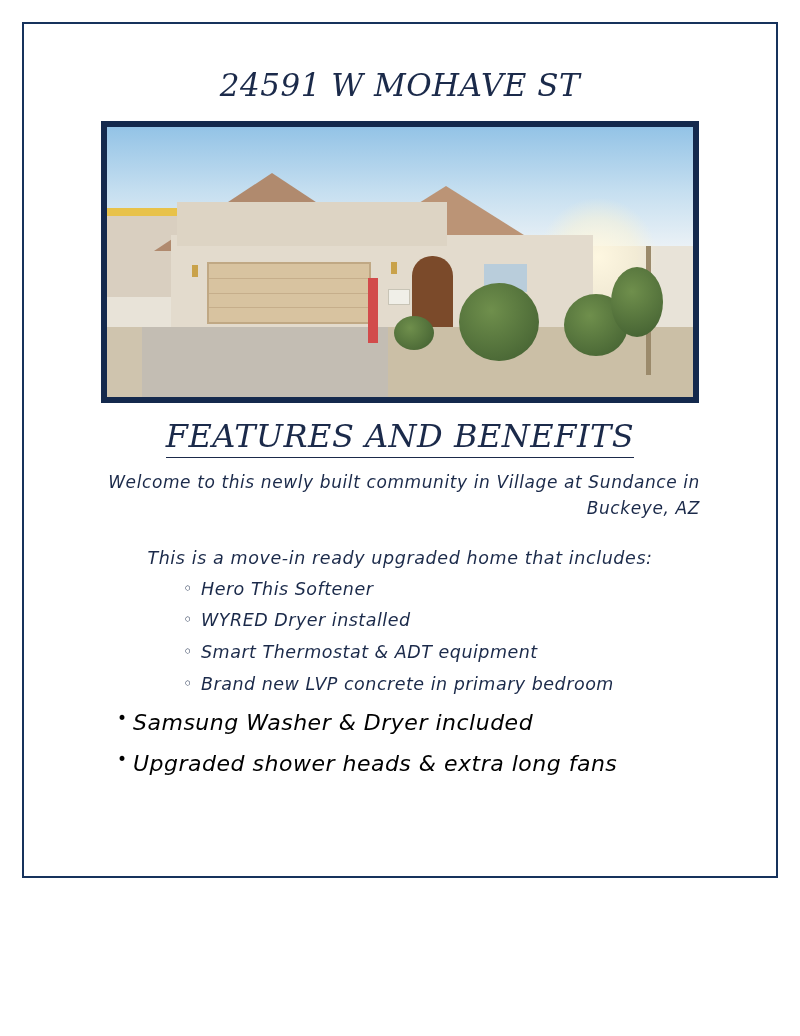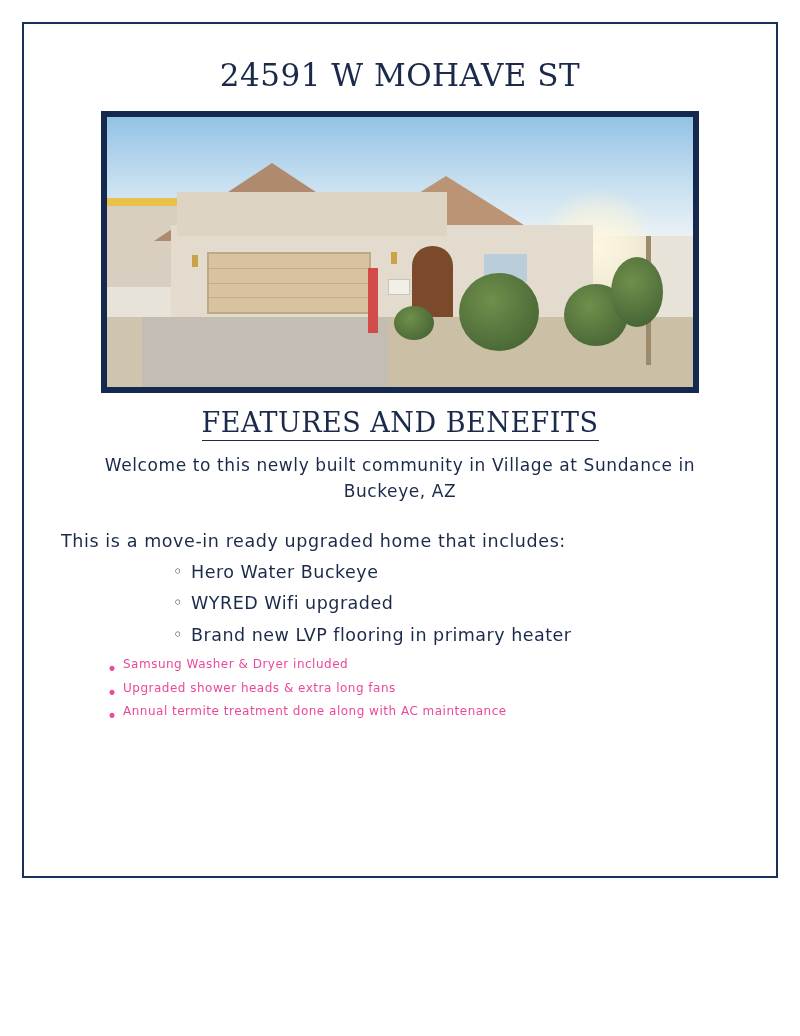--- a/index.html
+++ b/index.html
@@ -9,21 +9,22 @@
     width: 800px;
     height: 1036px;
     background: #ffffff;
     font-family: "DejaVu Sans", sans-serif;
   }
   .page {
     position: relative;
     width: 800px;
     height: 900px;
     background: #ffffff;
-    padding: 21px;
+    padding: 31px;
+    font-style: italic;
   }
   .border-frame {
     position: absolute;
     left: 22px;
     top: 22px;
     right: 22px;
     bottom: 22px;
     border: 2px solid #16325c;
     pointer-events: none;
   }
@@ -155,38 +156,39 @@
   }
   .sign-box {
     position: absolute; left: 48%; top: 60%; width: 22px; height: 16px;
     background: #f0efe8; border: 1px solid #c8c4b6;
   }
   .section-heading {
     text-align: center;
     margin-top: 14px;
     color: #1b2a4a;
     font-family: "DejaVu Serif", serif;
-    font-size: 27px;
+    font-size: 32px;
     letter-spacing: 0.5px;
   }
   .section-heading span {
     border-bottom: 1.5px solid #1b2a4a;
     padding-bottom: 2px;
   }
   .intro {
     margin: 14px auto 16px auto;
     width: 600px;
-    text-align: center;
+    text-align: right;
     color: #1b2a4a;
     font-size: 17px;
     letter-spacing: 0.6px;
     line-height: 1.55;
   }
   .lead {
     margin: 26px 0 2px 0;
+    text-align: center;
     color: #1b2a4a;
     font-size: 17.5px;
     letter-spacing: 0.6px;
   }
   ul.sub-list {
     margin: 6px 0 0 0;
     padding-left: 130px;
     list-style: none;
   }
   ul.sub-list li {
@@ -203,22 +205,22 @@
     top: 0;
     font-size: 16px;
   }
   ul.main-list {
     margin: 2px 0 0 0;
     padding-left: 62px;
     list-style: none;
   }
   ul.main-list li {
     position: relative;
-    color: #ec4899;
-    font-size: 12px;
+    color: #000000;
+    font-size: 22px;
     letter-spacing: 0.5px;
     line-height: 1.8;
     margin-bottom: 2px;
     padding-right: 20px;
   }
   ul.main-list li::before {
     content: "\2022";
     position: absolute;
     left: -16px;
     top: 0;
@@ -271,25 +273,25 @@
 
     <div class="section-heading">
       <span>FEATURES AND BENEFITS</span>
     </div>
 
     <p class="intro">Welcome to this newly built community in Village at Sundance in Buckeye, AZ</p>
 
     <p class="lead">This is a move-in ready upgraded home that includes:</p>
 
     <ul class="sub-list">
-      <li>Hero Water Buckeye</li>
-      <li>WYRED Wifi upgraded</li>
-      <li>Brand new LVP flooring in primary heater</li>
+      <li>Hero This Softener</li>
+      <li>WYRED Dryer installed</li>
+      <li>Smart Thermostat &amp; ADT equipment</li>
+      <li>Brand new LVP concrete in primary bedroom</li>
     </ul>
 
     <ul class="main-list">
       <li>Samsung Washer &amp; Dryer included</li>
       <li>Upgraded shower heads &amp; extra long fans</li>
-      <li>Annual termite treatment done along with AC maintenance</li>
     </ul>
 
   </div>
 </div>
 
 </body></html>

